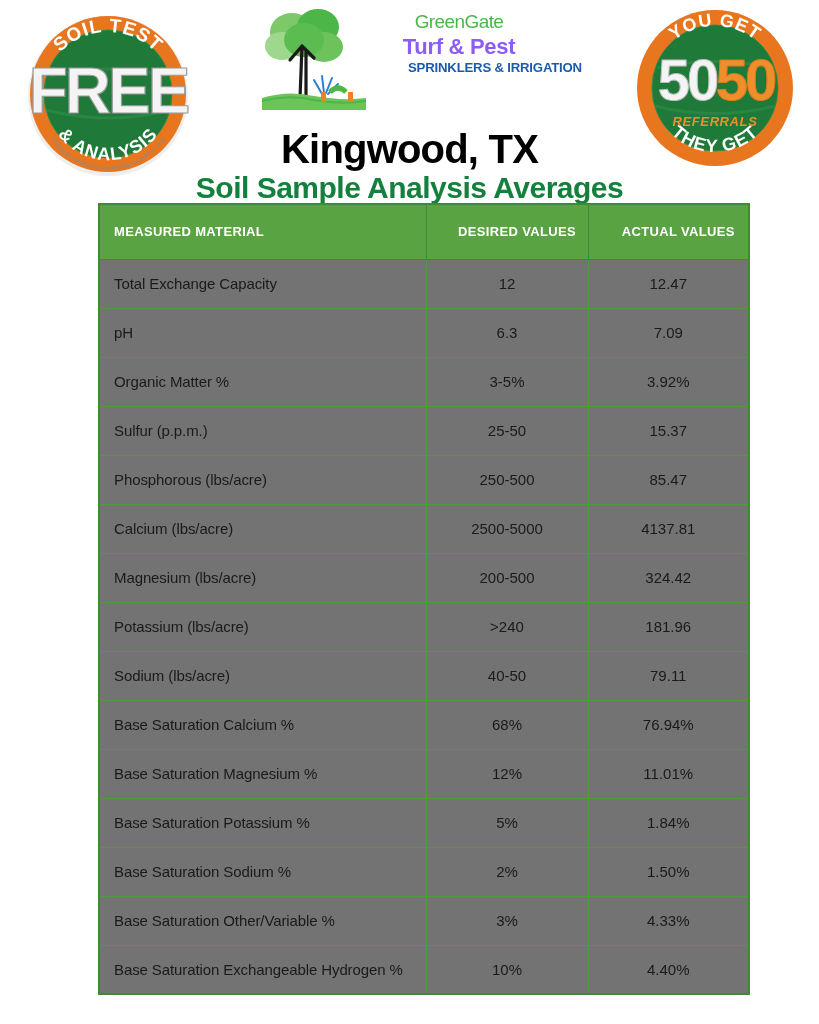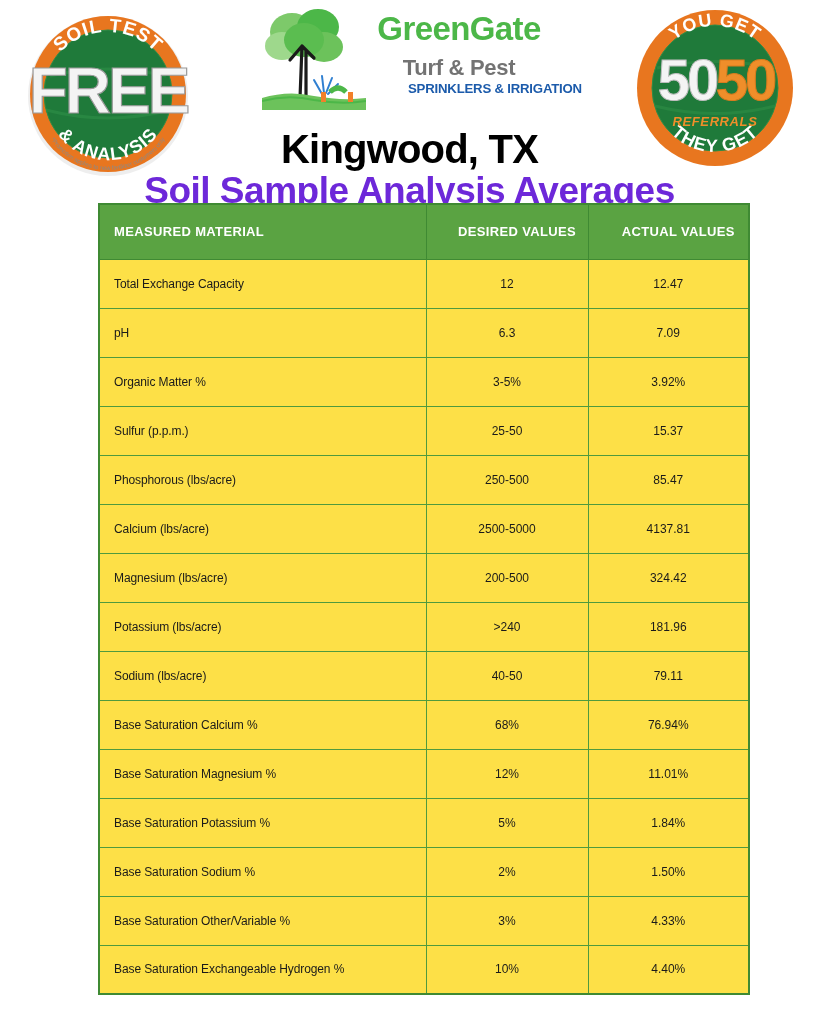--- a/index.html
+++ b/index.html
@@ -47,35 +47,35 @@
     width: 104px; height: 108px;
   }
   .gg-text {
     position: absolute;
     left: 102px;
     top: 8px;
     width: 190px;
     text-align: center;
   }
   .gg-name {
-    font-size: 33px;
-    font-weight: bold;
+    font-size: 19px;
+    font-weight: normal;
     letter-spacing: -0.6px;
     line-height: 1.02;
     white-space: nowrap;
   }
   .gg-name .g1 { color: #4cb748; }
   .gg-name .g2 { color: #4cb748; }
   .gg-sub {
     font-size: 22px;
     font-weight: bold;
-    color: #737373;
+    color: #8b5cf6;
     line-height: 1.05;
     letter-spacing: -0.3px;
-    margin-top: 10px;
+    margin-top: 4px;
   }
   .gg-sub2 {
     font-size: 13.2px;
     font-weight: bold;
     color: #1c5bab;
     letter-spacing: -0.2px;
     margin-top: 2px;
     white-space: nowrap;
     margin-left: 44px;
   }
@@ -101,23 +101,23 @@
   }
   .title-main {
     font-size: 40px;
     font-weight: bold;
     color: #000000;
     letter-spacing: -0.8px;
     line-height: 1.06;
     margin-top: 18px;
   }
   .title-sub {
-    font-size: 37px;
-    font-weight: bold;
-    color: #6d28d9;
+    font-size: 30px;
+    font-weight: bold;
+    color: #15803d;
     letter-spacing: -0.5px;
     line-height: 1.1;
     margin-top: 1px;
   }
 
   
   .table-wrap {
     position: absolute;
     left: 98px;
     top: 203px;
@@ -148,24 +148,24 @@
     text-align: left;
     padding-left: 14px;
   }
   table.soil thead th.h-ctr {
     text-align: center;
   }
 
   table.soil tbody td {
     height: 49px;
     border: 1px solid #4f9a3e;
-    font-size: 12px;
+    font-size: 15px;
     color: #1a1a1a;
     vertical-align: middle;
-    background: #fde047;
+    background: #737373;
   }
   table.soil tbody td.c-name {
     text-align: left;
     padding-left: 14px;
     letter-spacing: -0.1px;
   }
   table.soil tbody td.c-val {
     text-align: center;
   }
 </style>

